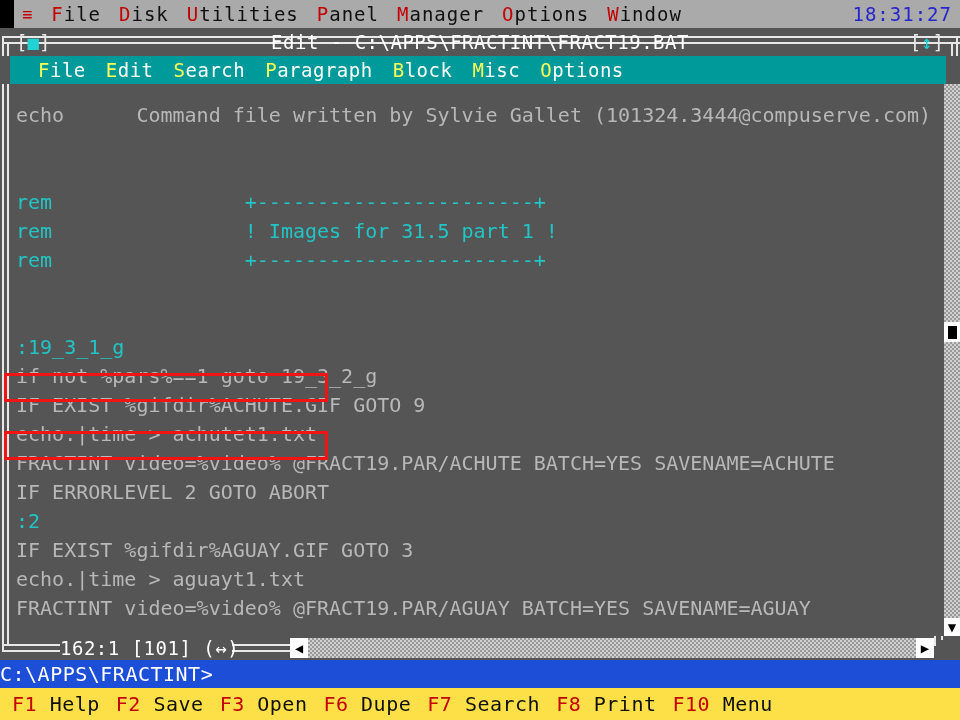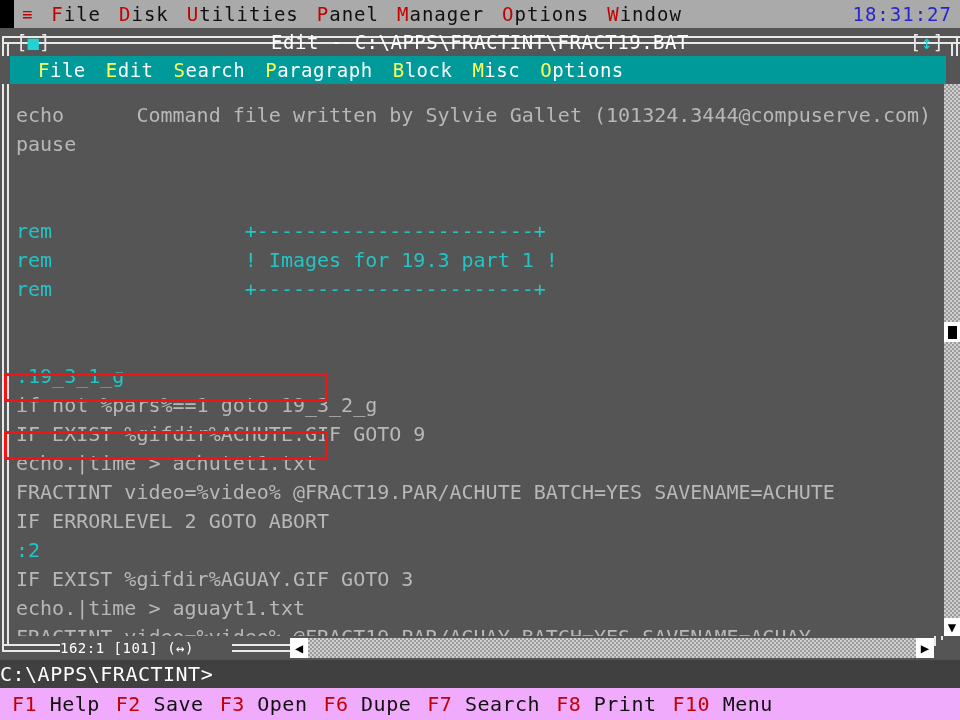--- a/index.html
+++ b/index.html
@@ -200,21 +200,21 @@
   }
   .sr-rule {
     position: absolute;
     height: 2px;
     background: #e8e8e8;
   }
   #status-text {
     position: absolute;
     left: 60px; top: 0;
     height: 24px; line-height: 24px;
-    font-size: 14px;
+    font-size: 19px;
     color: #ffffff;
     white-space: pre;
     letter-spacing: 0.5px;
   }
   #hscroll-left {
     position: absolute;
     left: 290px; top: 2px;
     width: 18px; height: 20px;
     background: #ffffff;
     color: #000000;
@@ -242,34 +242,34 @@
     font-size: 14px;
     line-height: 20px;
     text-align: center;
   }
 
   
   #dos-prompt {
     position: absolute;
     left: 0; top: 660px;
     width: 960px; height: 28px;
-    background: #404040;
+    background: #1d4ed8;
     color: #ffffff;
     font-size: 20px;
     line-height: 28px;
     white-space: pre;
     letter-spacing: 0.5px;
   }
 
   
   #fkeybar {
     position: absolute;
     left: 0; top: 688px;
     width: 960px; height: 32px;
-    background: #f0abfc;
+    background: #fde047;
     display: flex;
     align-items: center;
     padding-left: 4px;
     box-sizing: border-box;
   }
   .fkey {
     font-size: 20px;
     line-height: 32px;
     color: #101010;
     padding: 0 8px;
@@ -332,25 +332,24 @@
         <div class="winmenu-item"><span class="hk">M</span><span>isc</span></div>
         <div class="winmenu-item"><span class="hk">O</span><span>ptions</span></div>
       </div>
 
     <div class="body-edge" id="edge-a"></div>
     <div class="body-edge" id="edge-b"></div>
 
     <div id="text-pane">
       <div id="code-lines">
           <div class="code-line">echo      Command file written by Sylvie Gallet (101324.3444@compuserve.com)</div>
-          <div class="code-line">pause</div>
           <div class="code-line">&nbsp;</div>
           <div class="code-line">&nbsp;</div>
           <div class="code-line cyan">rem                +-----------------------+</div>
-          <div class="code-line cyan">rem                ! Images for 19.3 part 1 !</div>
+          <div class="code-line cyan">rem                ! Images for 31.5 part 1 !</div>
           <div class="code-line cyan">rem                +-----------------------+</div>
           <div class="code-line">&nbsp;</div>
           <div class="code-line">&nbsp;</div>
           <div class="code-line cyan">:19_3_1_g</div>
           <div class="code-line">if not %pars%==1 goto 19_3_2_g</div>
           <div class="code-line">IF EXIST %gifdir%ACHUTE.GIF GOTO 9</div>
           <div class="code-line">echo.|time &gt; achutet1.txt</div>
           <div class="code-line">FRACTINT video=%video% @FRACT19.PAR/ACHUTE BATCH=YES SAVENAME=ACHUTE</div>
           <div class="code-line">IF ERRORLEVEL 2 GOTO ABORT</div>
           <div class="code-line cyan">:2</div>

